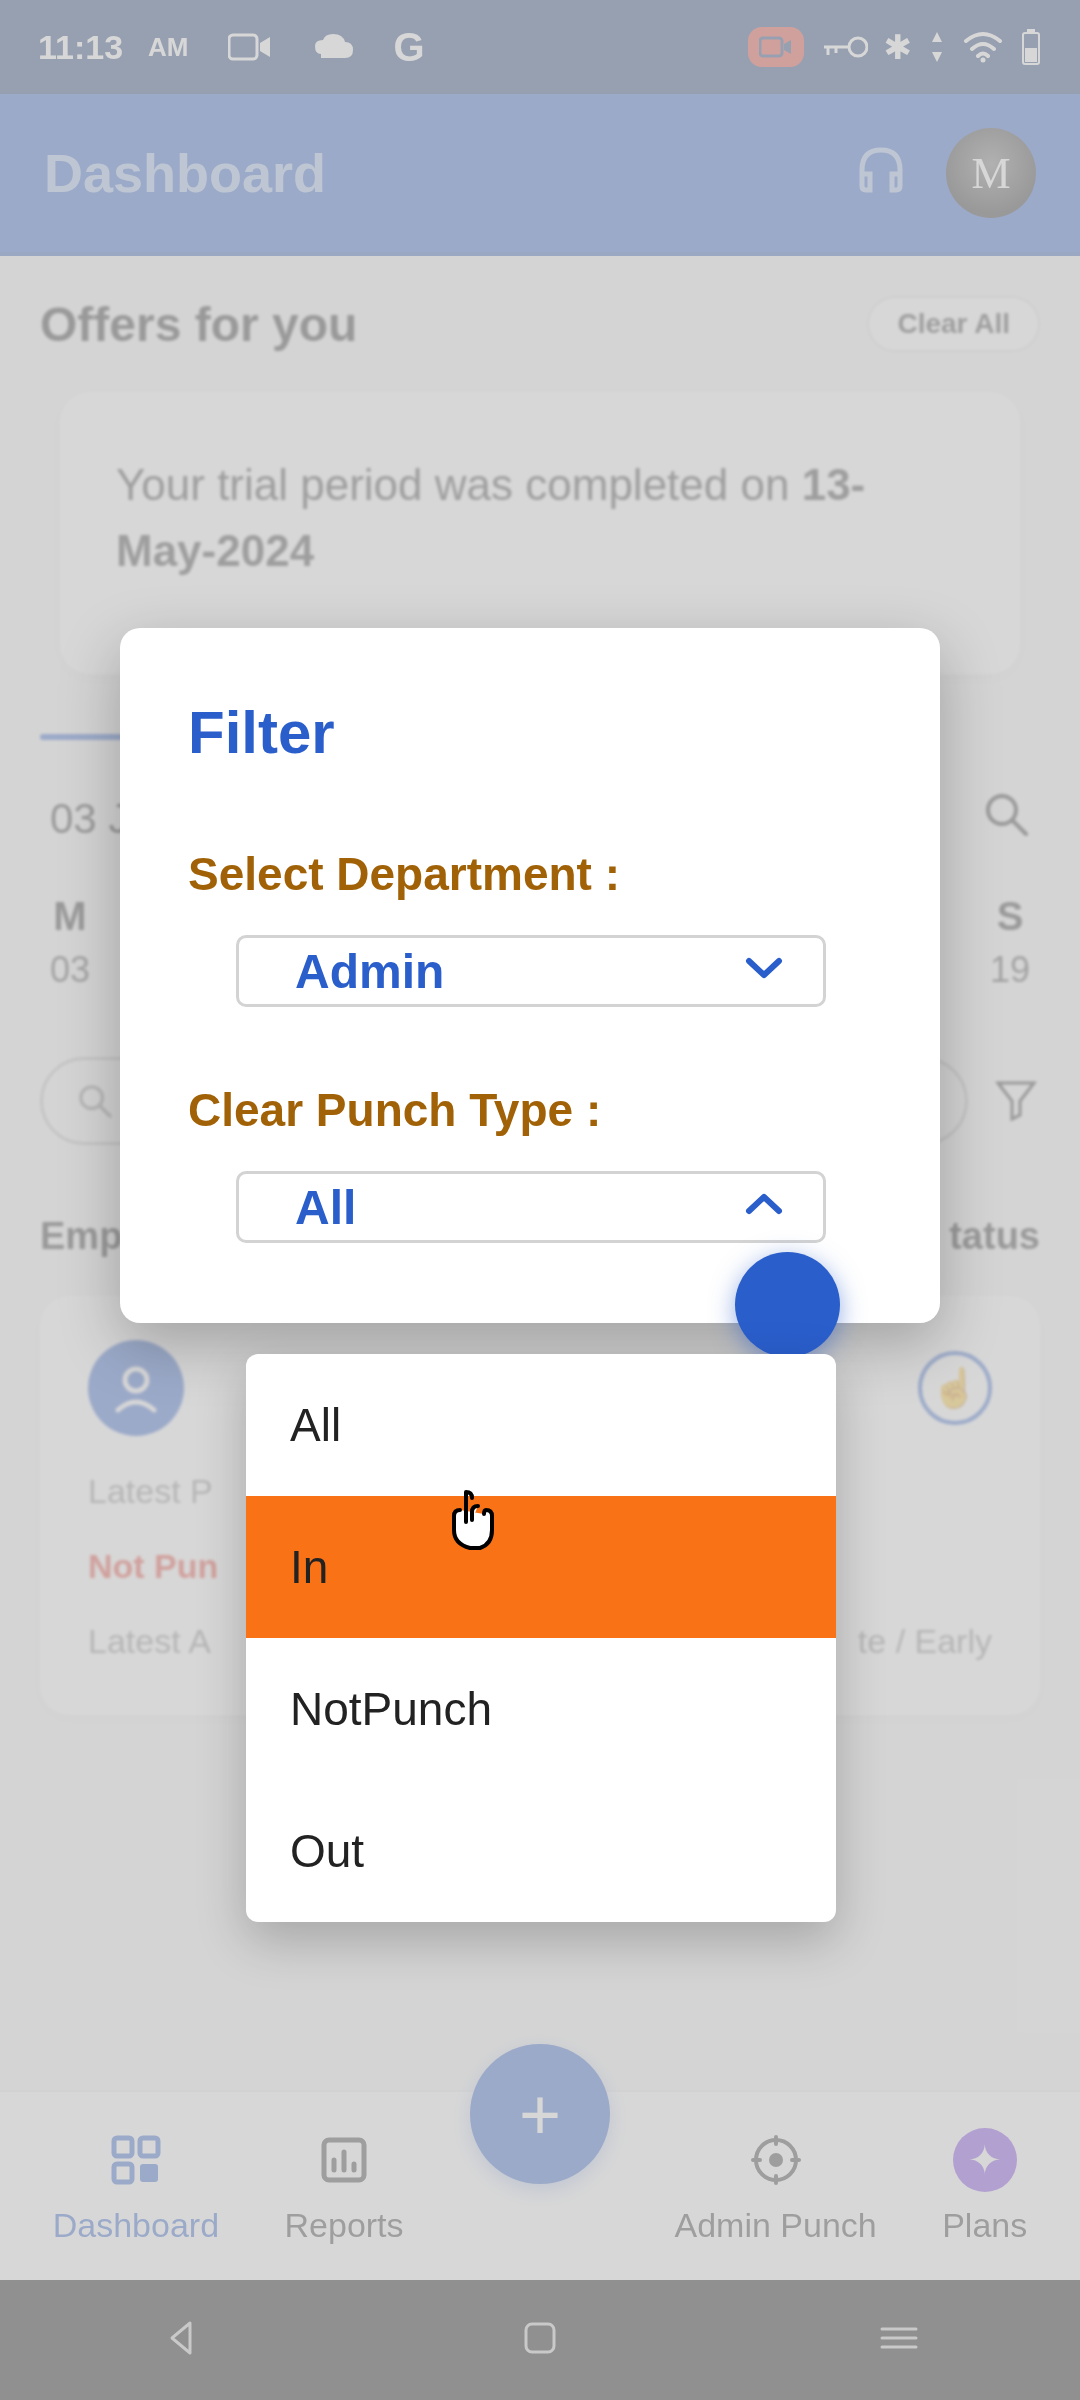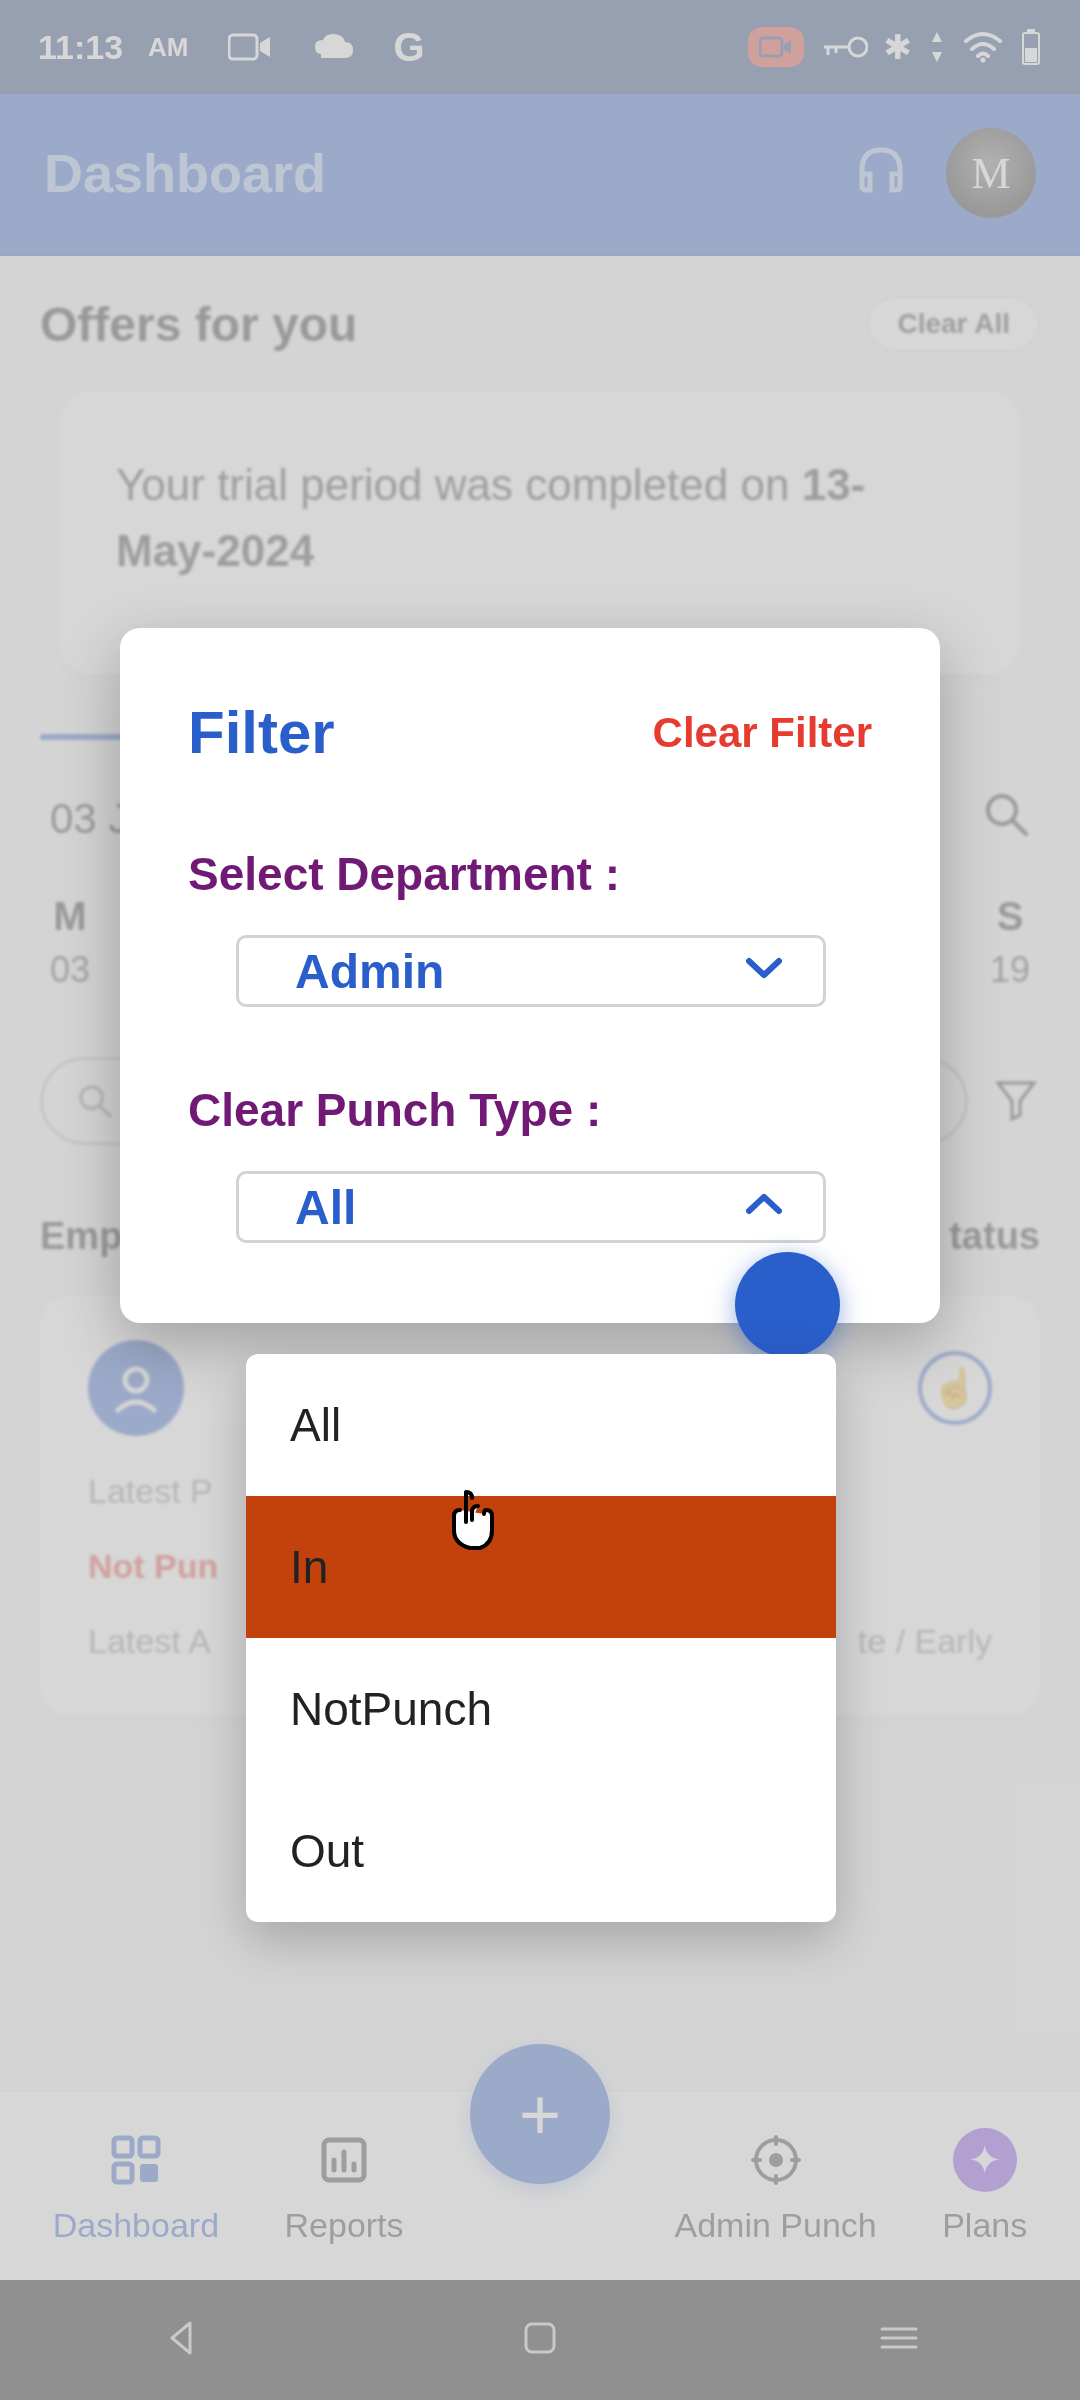--- a/index.html
+++ b/index.html
@@ -64,32 +64,32 @@
     
     
     .sys-nav { position: absolute; bottom: 0; left: 0; right: 0; height: 120px; background: #000; display: flex; justify-content: space-around; align-items: center; }
     
     
     .overlay { position: absolute; inset: 0; background: rgba(200,200,200,0.72); z-index: 50; }
     .dialog { position: absolute; left: 120px; top: 628px; width: 820px; background: #fff; border-radius: 20px; box-shadow: 0 20px 60px rgba(0,0,0,0.25); z-index: 60; padding: 70px 68px 80px; }
     .dialog-head { display: flex; justify-content: space-between; align-items: center; margin-bottom: 80px; }
     .dialog-title { font-size: 60px; font-weight: 700; color: #2a5ecb; }
     .clear-filter { font-size: 42px; font-weight: 700; color: #e63c2f; }
-    .field-label { font-size: 46px; font-weight: 700; color: #701a75; margin-bottom: 34px; }
+    .field-label { font-size: 46px; font-weight: 700; color: #a16207; margin-bottom: 34px; }
     .select-box { margin-left: 48px; width: 590px; height: 72px; border: 3px solid #d3d3d3; border-radius: 10px; display: flex; align-items: center; justify-content: space-between; padding: 0 38px 0 56px; }
     .select-val { font-size: 48px; font-weight: 700; color: #2a5ecb; }
     .chev { color: #2a5ecb; }
     .select-box + .spacer { height: 76px; }
     
     .closebtn { position: absolute; right: 100px; bottom: -34px; width: 105px; height: 105px; border-radius: 56px; background: #2a5ecb; z-index: 55; box-shadow: 0 6px 24px rgba(42,94,203,0.5); }
     
     
     .dropdown { position: absolute; left: 246px; top: 1354px; width: 590px; background: #fff; border-radius: 12px; box-shadow: 0 18px 50px rgba(0,0,0,0.22); z-index: 70; overflow: hidden; }
     .dd-item { padding: 44px 44px; font-size: 46px; color: #222; }
-    .dd-item.hl { background: #c2410c; }
+    .dd-item.hl { background: #f97316; }
     
     
     .cursor { position: absolute; left: 444px; top: 1486px; z-index: 80; }
     
     
     .bg-content { filter: blur(1.5px); }
   </style>
 </head>
 <body>
 
@@ -225,21 +225,20 @@
         </div>
       </div>
     </div>
   </div>
 
   <div class="overlay"></div>
 
   <div class="dialog">
     <div class="dialog-head">
       <div class="dialog-title">Filter</div>
-      <div class="clear-filter">Clear Filter</div>
     </div>
     <div class="field-label">Select Department :</div>
     <div class="select-box">
       <span class="select-val">Admin</span>
       <span class="chev">
         <svg width="42" height="28" viewBox="0 0 42 28">
             <path d="M6 6 L21 20 L36 6" fill="none" stroke="#2a5ecb" stroke-width="6" stroke-linecap="round" stroke-linejoin="round"></path>
           </svg>
       </span>
     </div>

